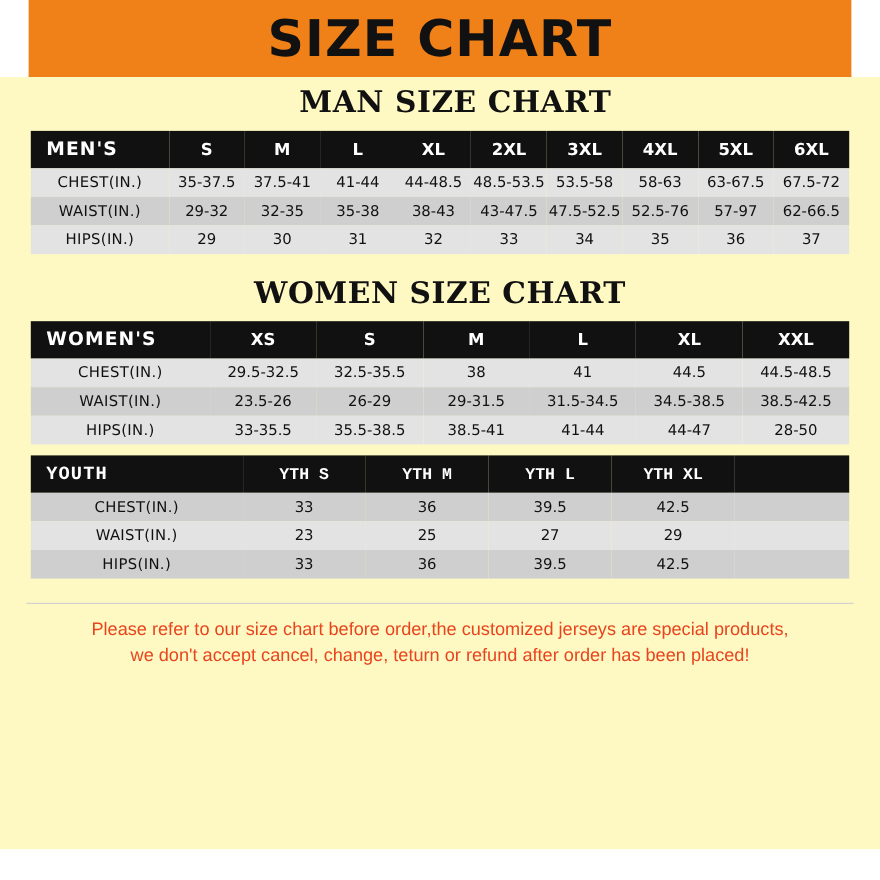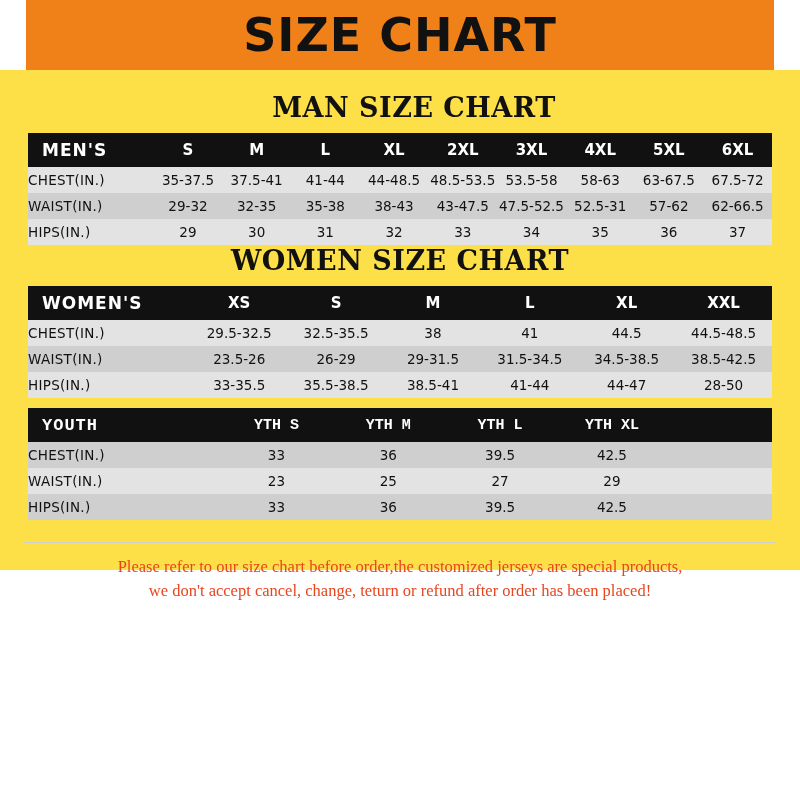--- a/index.html
+++ b/index.html
@@ -9,23 +9,23 @@
   body {
     width: 800px;
     height: 800px;
     background: #ffffff;
     font-family: "DejaVu Sans", sans-serif;
     overflow: hidden;
   }
   .page {
     position: relative;
     width: 800px;
-    height: 570px;
+    height: 772px;
     box-sizing: border-box;
-    background: #fde047;
+    background: #fef9c3;
   }
   
   .header-band {
     position: relative;
     height: 70px;
     background: #f08018;
     display: flex;
     align-items: center;
     justify-content: center;
   }
@@ -51,22 +51,22 @@
 
   
   .section-title {
     text-align: center;
     font-family: "DejaVu Serif", serif;
     font-weight: bold;
     font-size: 27px;
     color: #111111;
     letter-spacing: 0.5px;
   }
-  .sec-man-title { margin-top: 22px; padding-left: 28px; }
-  .sec-women-title { }
+  .sec-man-title { margin-top: 8px; padding-left: 28px; }
+  .sec-women-title { margin-top: 20px; }
   .sec-youth-title { margin-top: 22px; }
 
   
   .chart-wrap {
     margin: 10px 28px 0 28px;
   }
   table.size-table {
     width: 100%;
     border-collapse: collapse;
     table-layout: fixed;
@@ -95,21 +95,21 @@
     letter-spacing: 1px;
   }
   
   table.size-table tbody tr td {
     height: 26px;
     font-size: 13.5px;
   }
   table.size-table tbody tr.light { background: #e3e3e3; }
   table.size-table tbody tr.dark  { background: #cfcfcf; }
   table.size-table tbody td.rowlabel {
-    text-align: left;
+    text-align: center;
     font-size: 13.5px;
     letter-spacing: 0.3px;
   }
 
   
   .women thead th { font-size: 17px; margin-top: 13px; }
   .women thead th.rowlabel { font-size: 18px; }
   .women tbody tr td { height: 30px; font-size: 15px; }
   .women tbody td.rowlabel { font-size: 15px; }
 
@@ -119,21 +119,21 @@
   .youth tbody tr td { height: 31px; font-size: 15px; }
   .youth tbody td.rowlabel { font-size: 15px; }
 
   
   .footer-note {
     margin: 22px 24px 0 24px;
     border-top: 1px solid #cfcfcf;
     padding-top: 12px;
     text-align: center;
     color: #e8451f;
-    font-family: Liberation Serif, serif;
+    font-family: Liberation Sans, sans-serif;
     font-size: 16.5px;
     line-height: 1.45;
   }
   .footer-note .line { display: block; }
 </style>
 </head>
 <body>
 
 <div class="page">
 
@@ -174,22 +174,22 @@
           <td>67.5-72</td>
         </tr>
         <tr class="dark">
           <td class="rowlabel">WAIST(IN.)</td>
           <td>29-32</td>
           <td>32-35</td>
           <td>35-38</td>
           <td>38-43</td>
           <td>43-47.5</td>
           <td>47.5-52.5</td>
-          <td>52.5-31</td>
-          <td>57-62</td>
+          <td>52.5-76</td>
+          <td>57-97</td>
           <td>62-66.5</td>
         </tr>
         <tr class="light">
           <td class="rowlabel">HIPS(IN.)</td>
           <td>29</td>
           <td>30</td>
           <td>31</td>
           <td>32</td>
           <td>33</td>
           <td>34</td>

